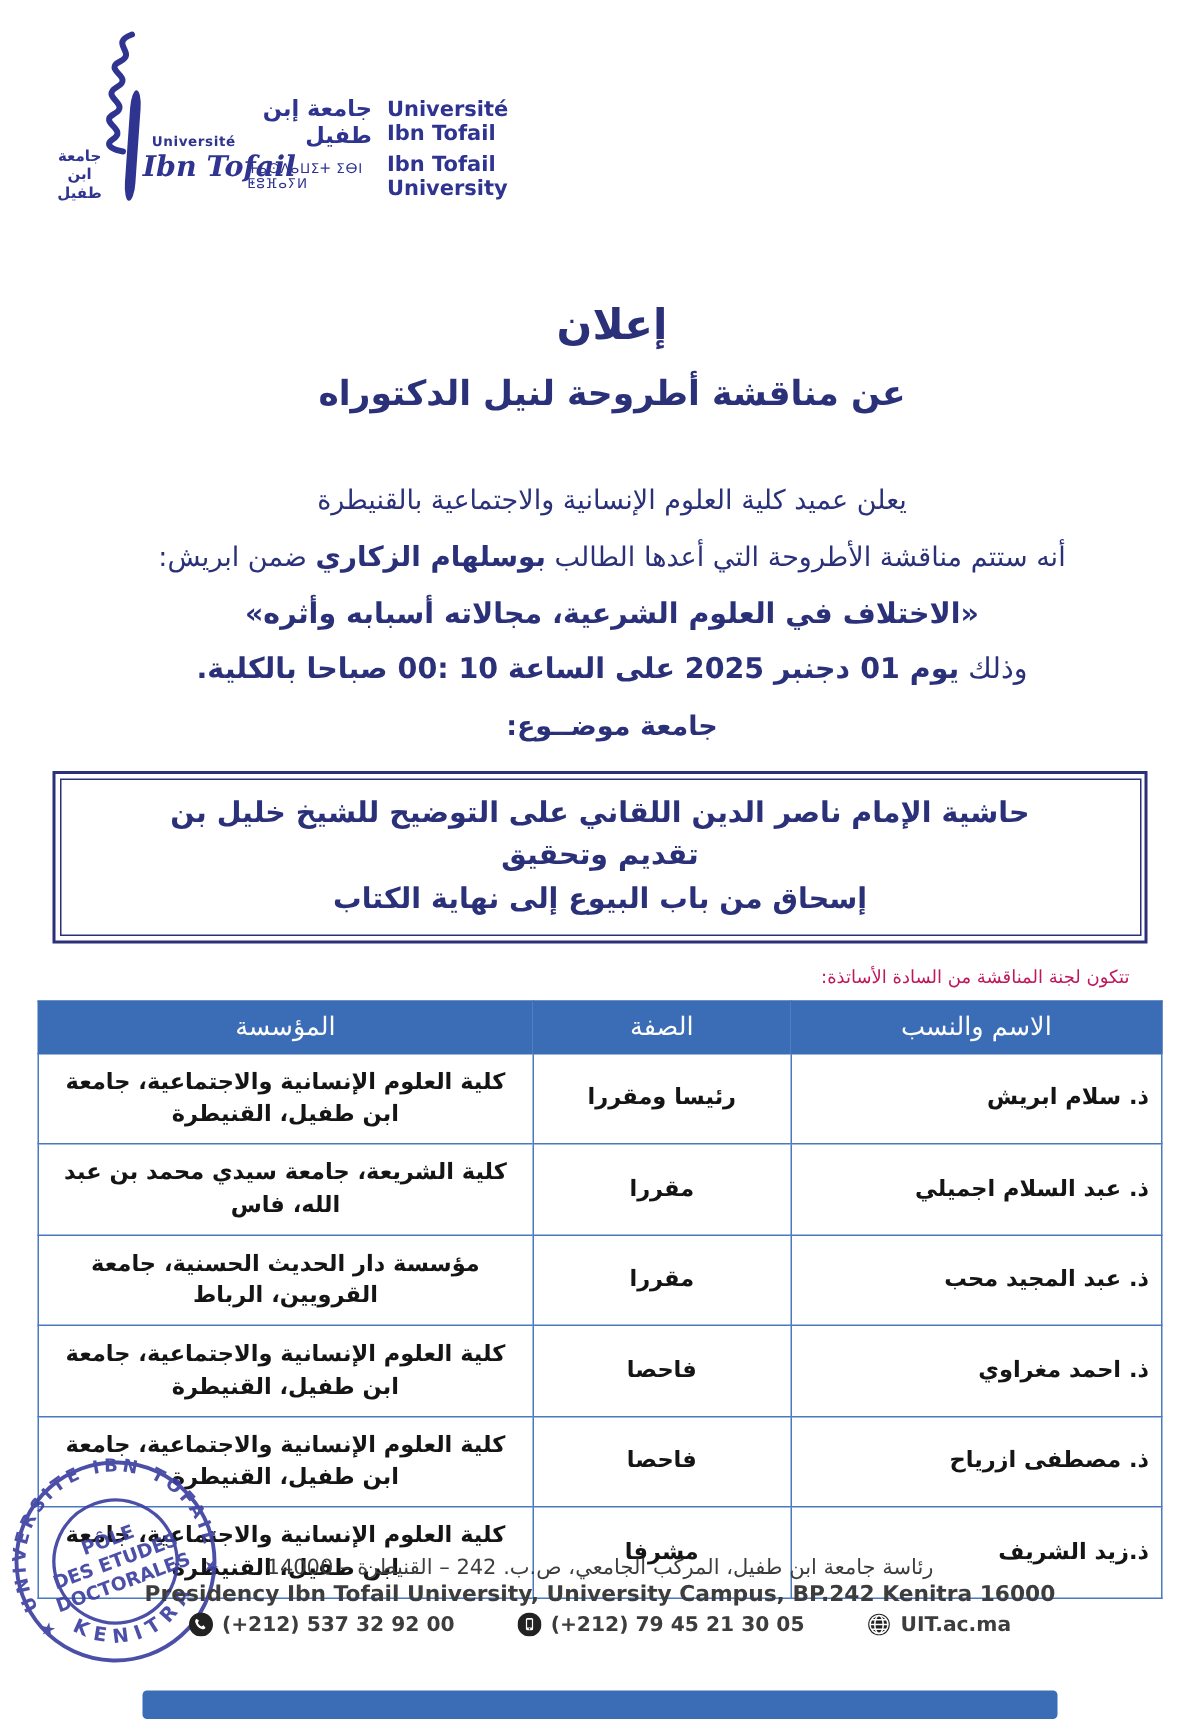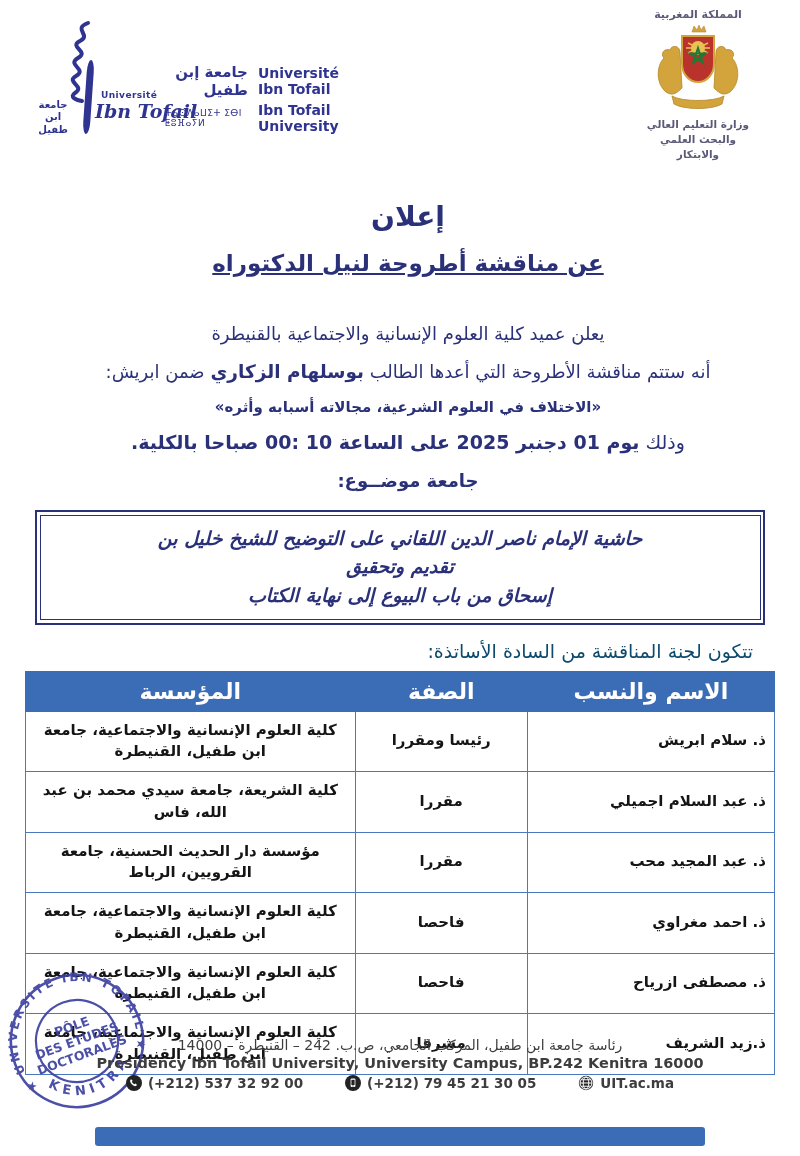--- a/index.html
+++ b/index.html
@@ -23,37 +23,37 @@
   .names-col .tif { font-size:9px; letter-spacing:.5px; }
   .names-col .en { font-size:14px; font-weight:bold; }
 
   .right-logo { position:absolute; right:42px; top:8px; width:120px; text-align:center; color:#5a5a78; }
   .right-logo .kingdom { font-size:11px; font-weight:bold; direction:rtl; margin-bottom:1px; }
   .right-logo .ministry { font-size:10.5px; font-weight:bold; direction:rtl; line-height:1.45; margin-top:1px; }
 
   
   .navy { color:#2b3179;padding-left:16px; }
   .title { text-align:center; font-size:28px; font-weight:bold; margin-top:50px; direction:rtl; }
-  .subtitle { text-align:center; font-size:23px; font-weight:bold; margin-top:17px; direction:rtl;text-decoration:underline; }
+  .subtitle { text-align:center; font-size:23px; font-weight:bold; margin-top:17px; direction:rtl; }
   .p1 { text-align:center; font-size:18px; margin-top:47px; direction:rtl; }
   .p2 { text-align:center; font-size:18px; margin-top:17px; direction:rtl; }
   .p2 b { font-size:18.5px; }
-  .program { text-align:center; font-size:15px; font-weight:bold; margin-top:16px; direction:rtl; }
+  .program { text-align:center; font-size:19px; font-weight:bold; margin-top:16px; direction:rtl; }
   .dateline { text-align:center; font-size:19px; margin-top:15px; direction:rtl; }
   .subject { text-align:center; font-size:18px; font-weight:bold; margin-top:17px; direction:rtl; }
 
   .thesis-box { width:730px; margin:19px auto 0 auto; border:2.5px solid #2b3179; padding:2.5px; }
-  .thesis-box .inner { border:1.2px solid #2b3179; padding:8px 10px 10px 10px;font-style:italic; }
+  .thesis-box .inner { border:1.2px solid #2b3179; padding:8px 10px 10px 10px; }
   .thesis-box .tline { text-align:center; font-size:19px; font-weight:bold; direction:rtl; line-height:1.5; color:#2b3179; }
 
-  .committee-intro { direction:rtl; text-align:right; padding-right:47px; font-size:19px; margin-top:15px; color:#0c4a6e; }
+  .committee-intro { direction:rtl; text-align:right; padding-right:47px; font-size:12px; margin-top:15px; color:#be185d; }
 
   
   table.committee { width:750px; margin:9px auto 0 auto; border-collapse:collapse; direction:rtl; }
-  table.committee th { background:#3b6db6; color:#ffffff; font-size:22px; font-weight:bold; padding:7px 4px; border:1.5px solid #3b6db6; }
+  table.committee th { background:#3b6db6; color:#ffffff; font-size:17px; font-weight:normal; padding:7px 4px; border:1.5px solid #3b6db6; }
   table.committee td { border:1.5px solid #4a79c0; font-weight:bold; color:#151515; font-size:15px; padding:8px 8px; line-height:1.45; }
   td.c-name { width:33%; text-align:right; padding-right:62px; }
   td.c-role { width:23%; text-align:center; }
   td.c-inst { width:44%; text-align:center; }
   th.h-name { width:33%; } th.h-role { width:23%; } th.h-inst { width:44%; }
 
   
   .stamp { position:absolute; left:6px; top:970px; width:142px; height:142px; transform:rotate(-20deg); opacity:.92; }
 
   
@@ -88,37 +88,20 @@
         </div>
         <div class="names-col">
           <div class="ar">جامعة إبن طفيل</div>
           <div class="fr">Université Ibn Tofail</div>
           <div class="tif">ⵜⴰⵙⴷⴰⵡⵉⵜ ⵉⴱⵏ ⵟⵓⴼⴰⵢⵍ</div>
           <div class="en">Ibn Tofail University</div>
         </div>
       </div>
     </div>
 
-    <div class="right-logo">
-      <div class="kingdom">المملكة المغربية</div>
-      <svg width="104" height="90" viewBox="0 0 104 90">
-        <path d="M46,10 l2,-6 3,4 2,-5 2,5 3,-4 2,6 z" fill="#d4a43c" stroke="#b3872a" stroke-width="0.6"></path>
-        <path d="M20,70 C10,62 10,44 18,36 C14,32 18,26 24,28 C26,22 34,24 34,30 L36,66 C30,72 26,74 20,70 z" fill="#d4a43c" stroke="#b3872a" stroke-width="0.8"></path>
-        <path d="M84,70 C94,62 94,44 86,36 C90,32 86,26 80,28 C78,22 70,24 70,30 L68,66 C74,72 78,74 84,70 z" fill="#d4a43c" stroke="#b3872a" stroke-width="0.8"></path>
-        <path d="M36,14 h32 v28 a16,18 0 0 1 -32,0 z" fill="#b9322b" stroke="#d4a43c" stroke-width="2"></path>
-        <circle cx="52" cy="26" r="7" fill="#e8c252"></circle>
-        <path d="M40,26 h24 M42,21 l20,10 M62,21 l-20,10" stroke="#e8c252" stroke-width="1.4"></path>
-        <path d="M52,26 l4.7,14.5 -12.3,-9 h15.2 l-12.3,9 z" fill="none" stroke="#1e7a34" stroke-width="2"></path>
-        <path d="M26,74 C36,80 68,80 78,74 l-2,8 C66,88 38,88 28,82 z" fill="#d4a43c" stroke="#b3872a" stroke-width="0.8"></path>
-      </svg>
-      <div class="ministry">
-        <div>وزارة التعليم العالي</div>
-        <div>والبحث العلمي والابتكار</div>
-      </div>
-    </div>
   </div>
 
   <div class="title navy">إعلان</div>
   <div class="subtitle navy">عن مناقشة أطروحة لنيل الدكتوراه</div>
 
   <div class="p1 navy">يعلن عميد كلية العلوم الإنسانية والاجتماعية  بالقنيطرة</div>
 
   <div class="p2 navy"><span>أنه ستتم مناقشة الأطروحة التي أعدها الطالب  </span><b>بوسلهام الزكاري</b><span> ضمن ابريش:</span></div>
 
   <div class="program navy">«الاختلاف في العلوم الشرعية، مجالاته أسبابه وأثره»</div>

